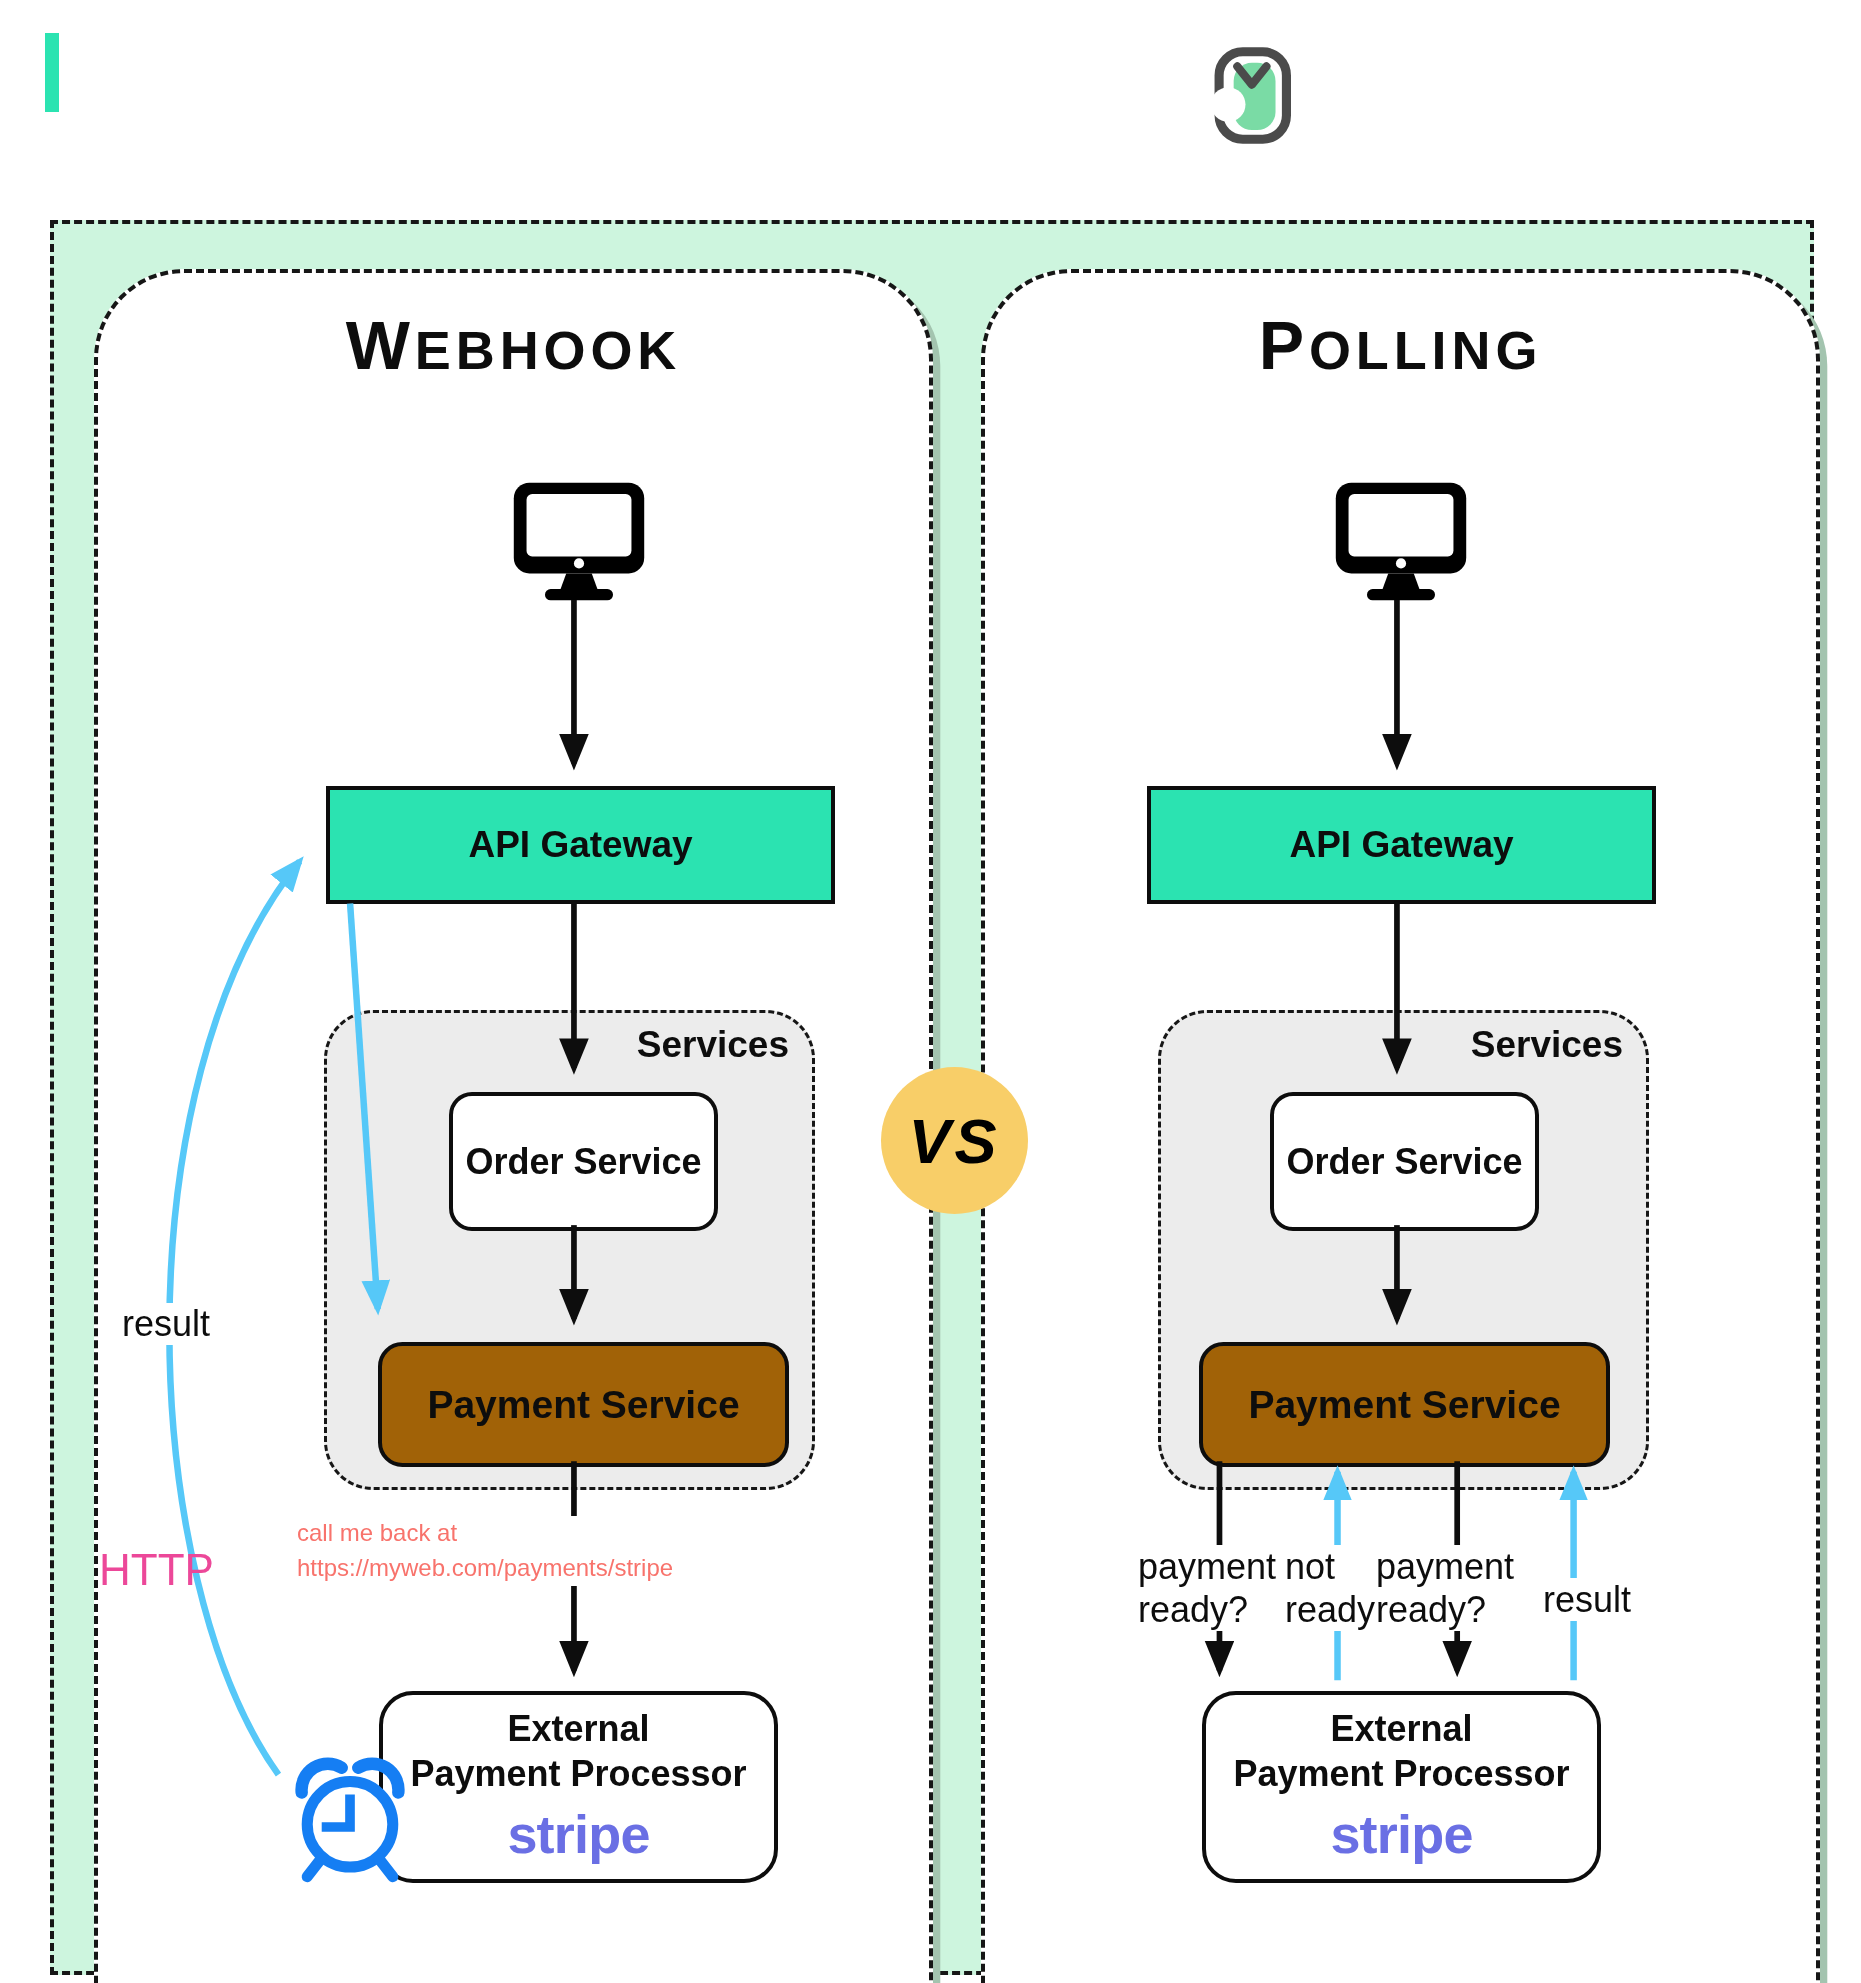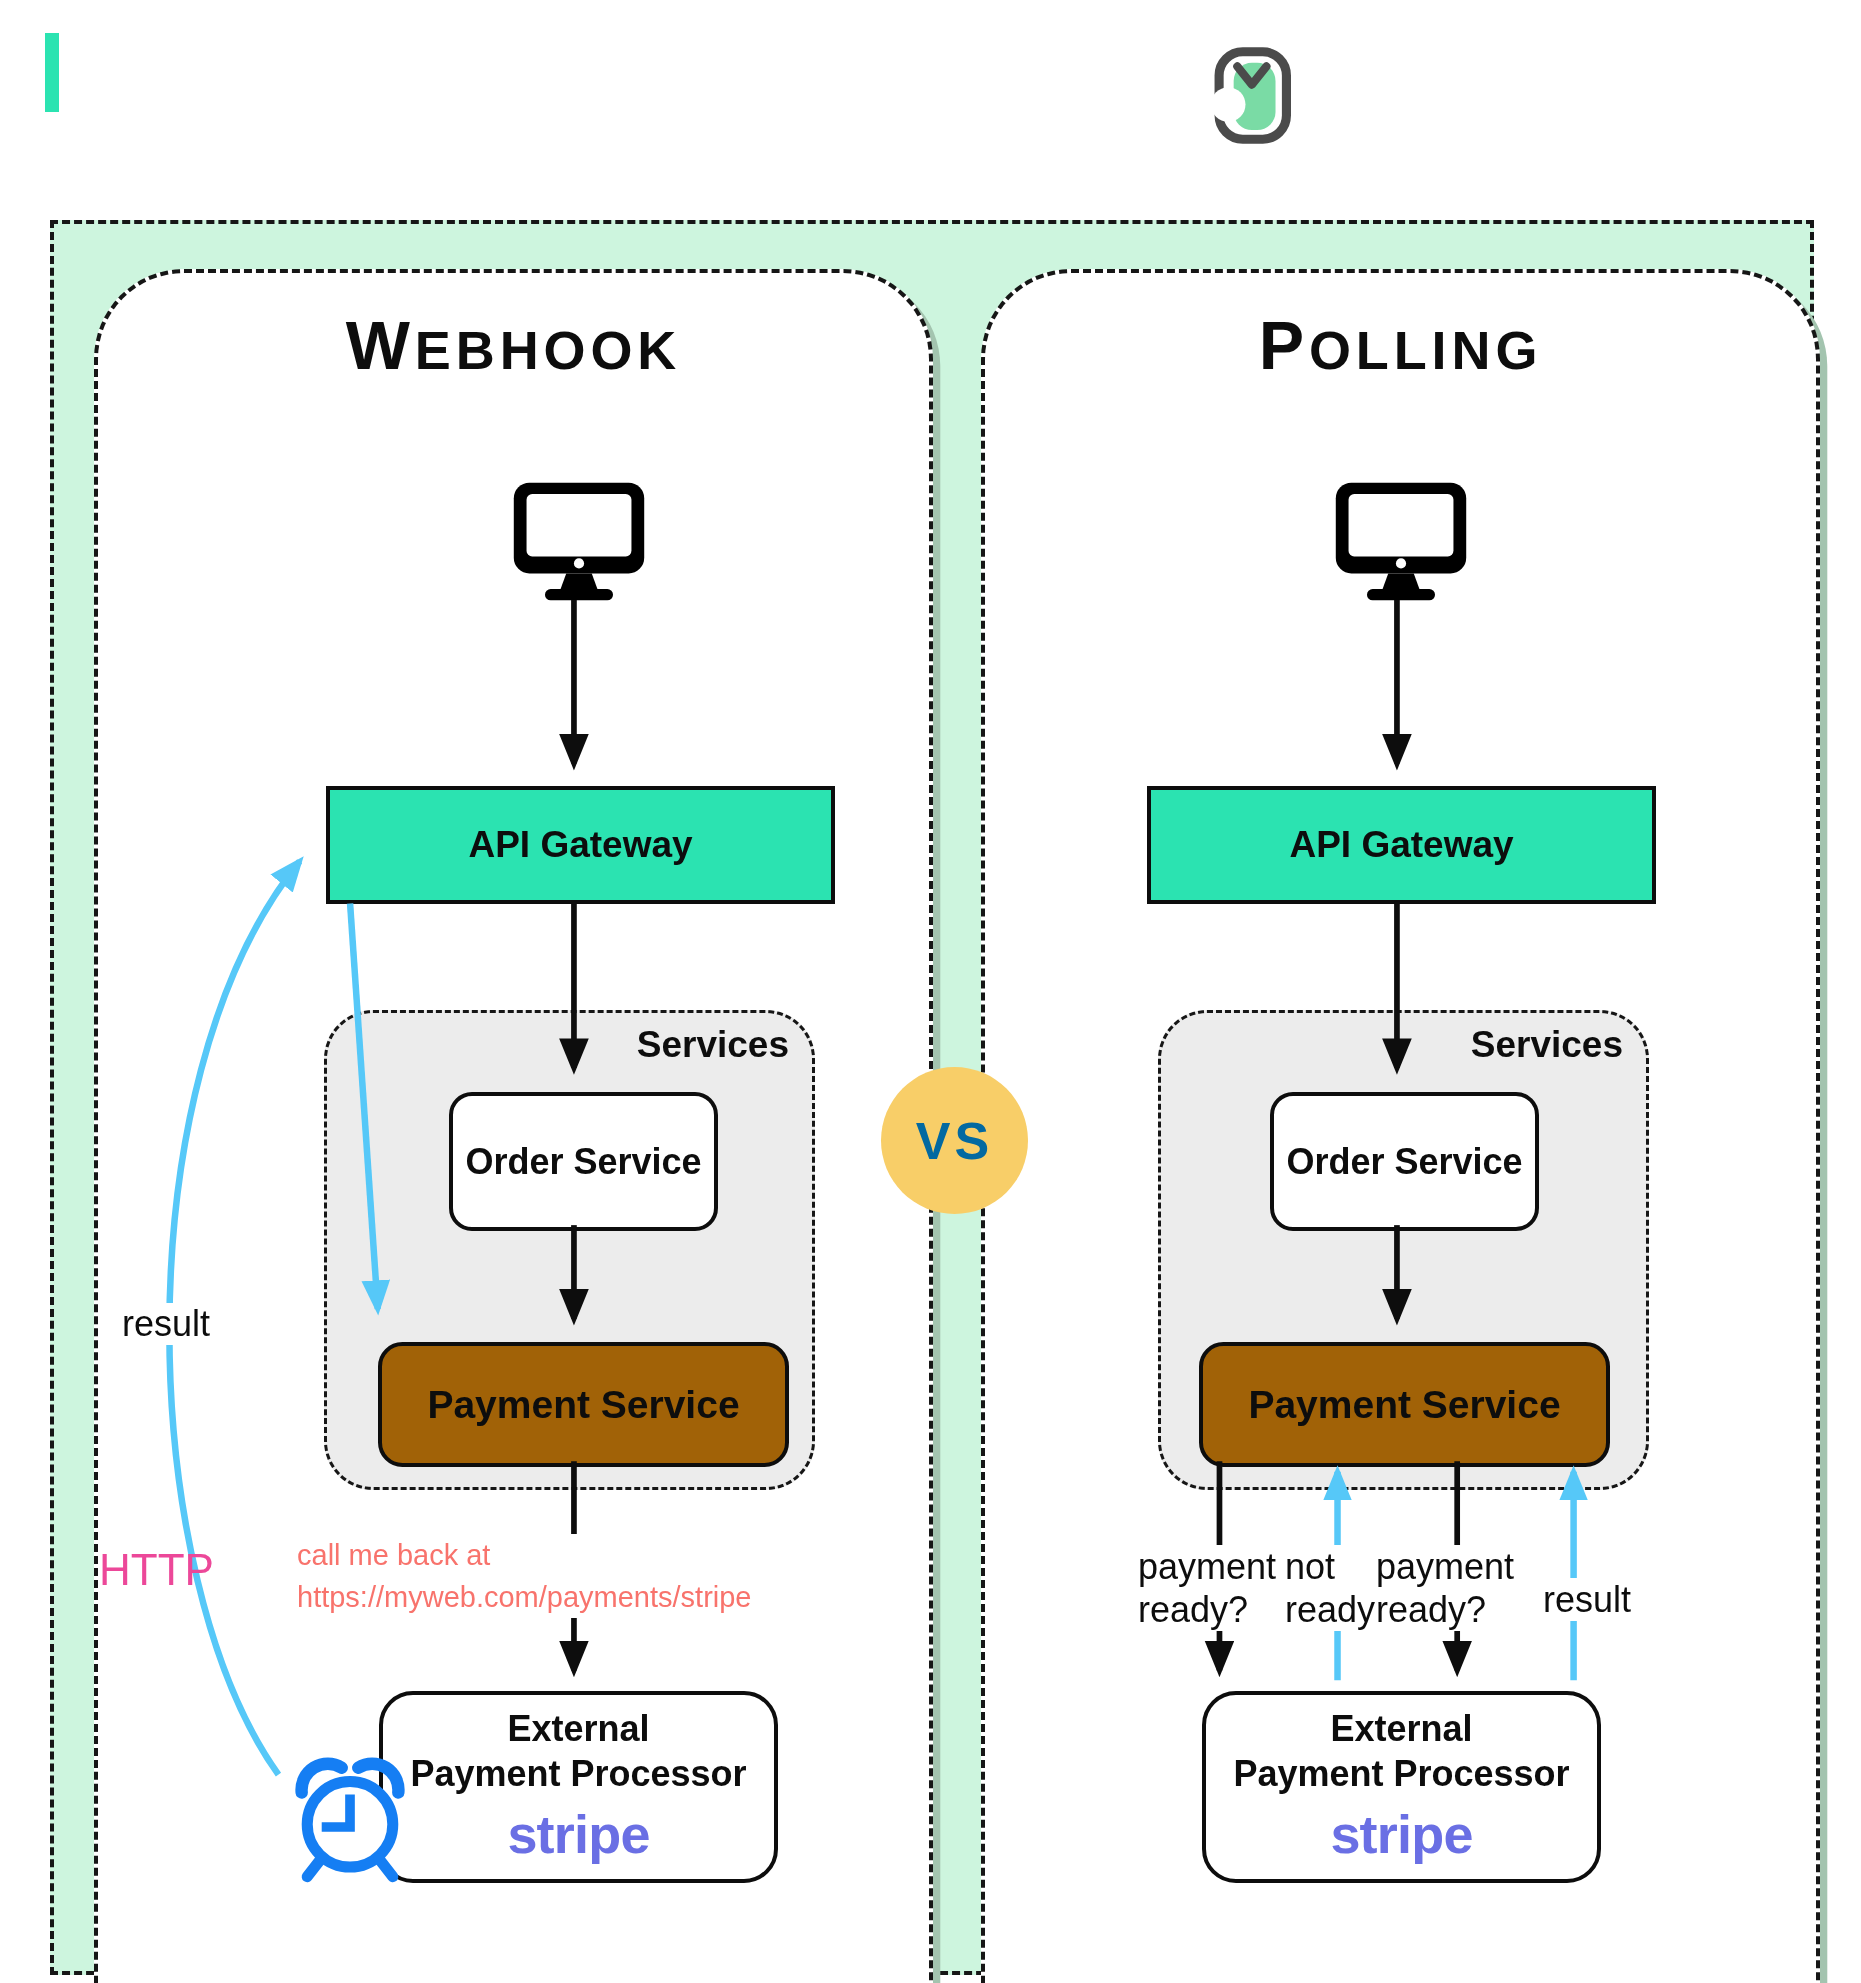--- a/index.html
+++ b/index.html
@@ -38,33 +38,33 @@
   .order-box{background:#ffffff;border:4.1px solid #0d0d0d;border-radius:23px;font-size:36px;font-weight:bold;line-height:1.25;}
   .payment-box{background:#a16207;border:4.1px solid #0d0d0d;border-radius:24.4px;font-size:39px;font-weight:bold;}
   .external-box{background:#ffffff;border:4.1px solid #0d0d0d;border-radius:34px;flex-direction:column;line-height:1.25;}
   .external-box .ext-line{font-size:36px;font-weight:bold;}
   .stripe-logo{font-size:54px;font-weight:bold;color:#6A6FE4;letter-spacing:-0.8px;margin-top:4.9px;}
   .icon-wrap{position:absolute;}
   
   .arrow-layer{position:absolute;left:0;top:0;width:1861px;height:1983px;z-index:5;pointer-events:none;}
   .label-layer{position:absolute;left:0;top:0;width:1861px;height:1983px;z-index:6;pointer-events:none;}
   .float-label{position:absolute;background:#ffffff;}
-  .callback-note{left:297px;top:1516px;width:554px;font-size:29px;color:#F8736C;line-height:1.45;margin-top:18px;}
+  .callback-note{left:297px;top:1516px;width:554px;font-size:24px;color:#F8736C;line-height:1.45;}
   .result-label-left{left:122px;top:1303px;width:122px;font-size:36px;color:#0d0d0d;}
   .http-label{left:99px;top:1545px;width:147px;font-size:44px;font-weight:normal;color:#ec4899;background:transparent;}
   .poll-label{font-size:36px;color:#0d0d0d;line-height:1.2;}
   .poll-q1{left:1138px;top:1545px;width:163px;}
   .poll-nr{left:1285px;top:1545px;width:106px;}
   .poll-q2{left:1376px;top:1545px;width:163px;}
   .poll-res{left:1543px;top:1578px;width:138px;}
   
   .vs-badge{
     position:absolute;left:881px;top:1067px;width:147px;height:147px;border-radius:50%;
     background:#F8CE68;display:flex;align-items:center;justify-content:center;
-    font-size:52px;font-weight:bold;letter-spacing:4.1px;color:#0369a1;z-index:7;
+    font-size:63px;font-weight:bold;letter-spacing:4.1px;color:#000000;z-index:7;font-style:italic;
   }
 </style>
 </head>
 <body>
 
 <div class="stage">
 
   <div class="accent-bar"></div>
 
   <svg class="logo" viewBox="0 0 100 112">

